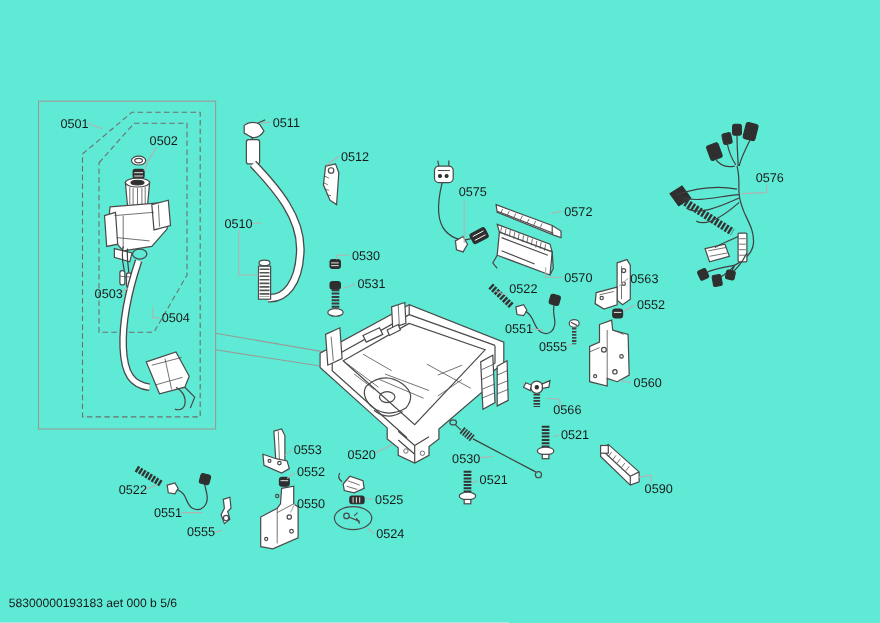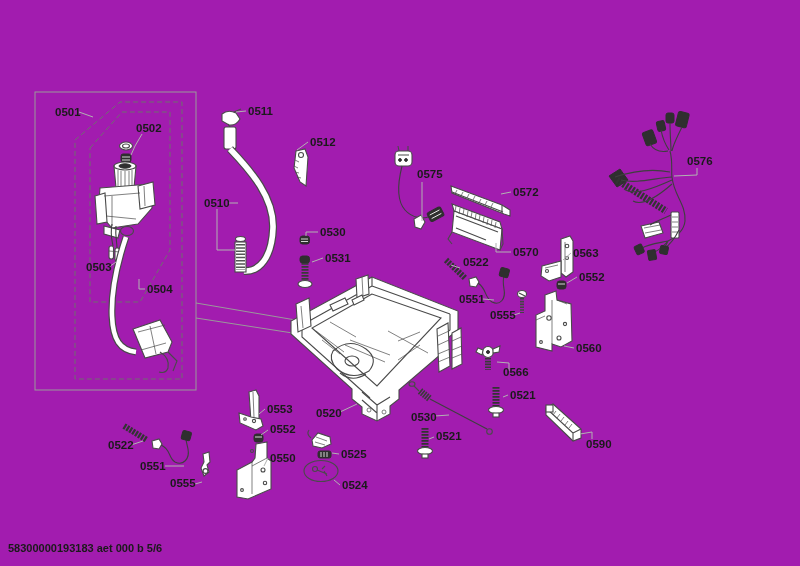--- a/index.html
+++ b/index.html
@@ -1,17 +1,17 @@
 <!DOCTYPE html>
 <html><head>
 <meta charset="utf-8">
 <style>
   html,body{margin:0;padding:0;background:#e9e9e9;}
-  .canvas{position:relative;width:800px;height:566px;background:#a21caf;overflow:hidden;
-          font-family:"Liberation Sans",sans-serif;font-weight:bold;}
+  .canvas{position:relative;width:800px;height:566px;background:#5eead4;overflow:hidden;
+          font-family:"Liberation Sans",sans-serif;}
   svg{display:block}
   .lbl{font-family:"Liberation Sans",sans-serif;font-size:11.5px;fill:#1a1a1a;}
   .footer{font-family:"Liberation Sans",sans-serif;font-size:11px;fill:#1a1a1a;}
   .leader{stroke:#b2b2b2;stroke-width:1;fill:none;}
   .frame{stroke:#9a9a9a;stroke-width:1;fill:none;}
   .dash{stroke:#6f6f6f;stroke-width:1;fill:none;stroke-dasharray:5 3;}
   .p{stroke:#4a4a4a;stroke-width:1.1;fill:#ffffff;}
   .pl{stroke:#4a4a4a;stroke-width:1.1;fill:none;}
   .pt{stroke:#4a4a4a;stroke-width:.7;fill:none;}
   .dk{stroke:#2f2f2f;stroke-width:1;fill:#2f2f2f;}

